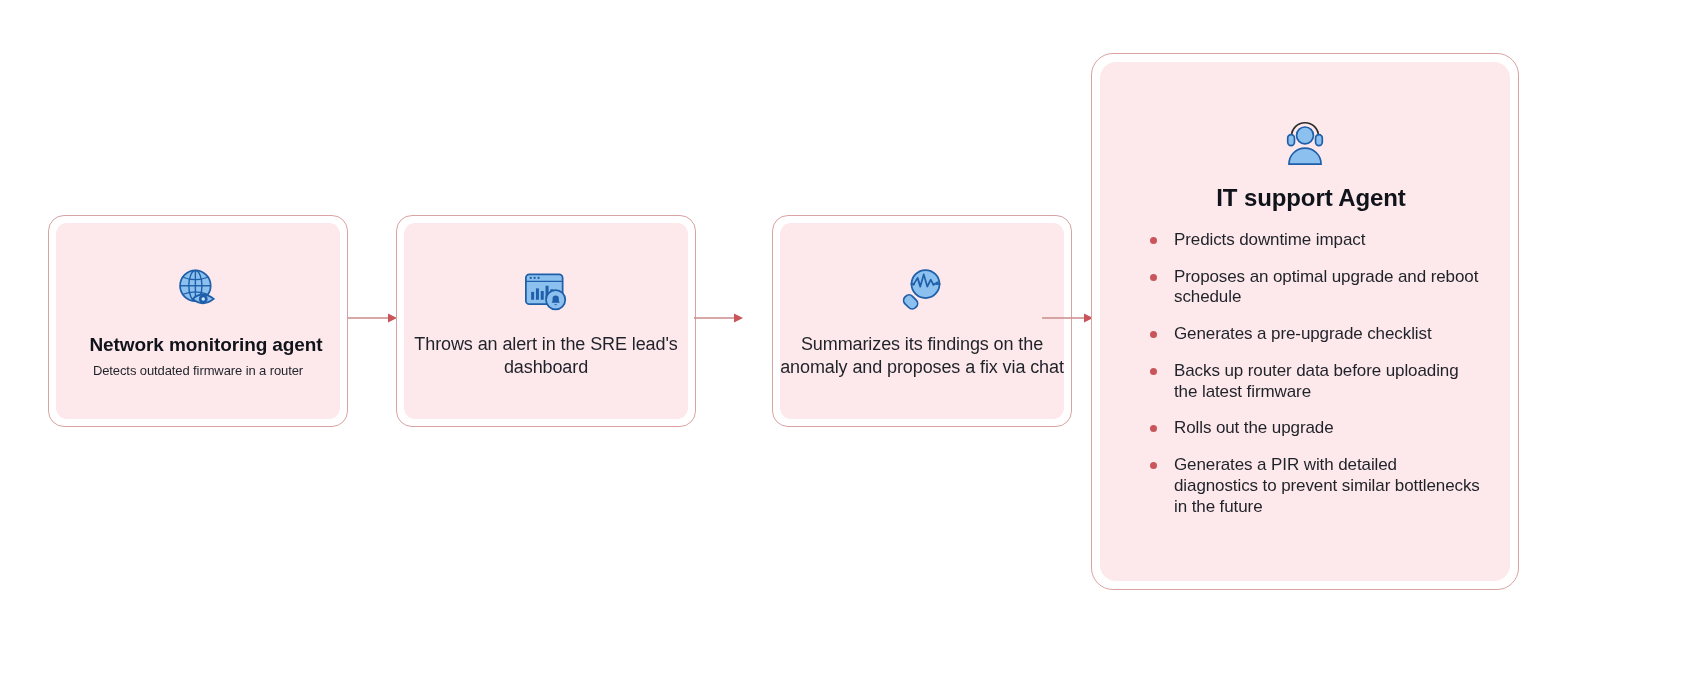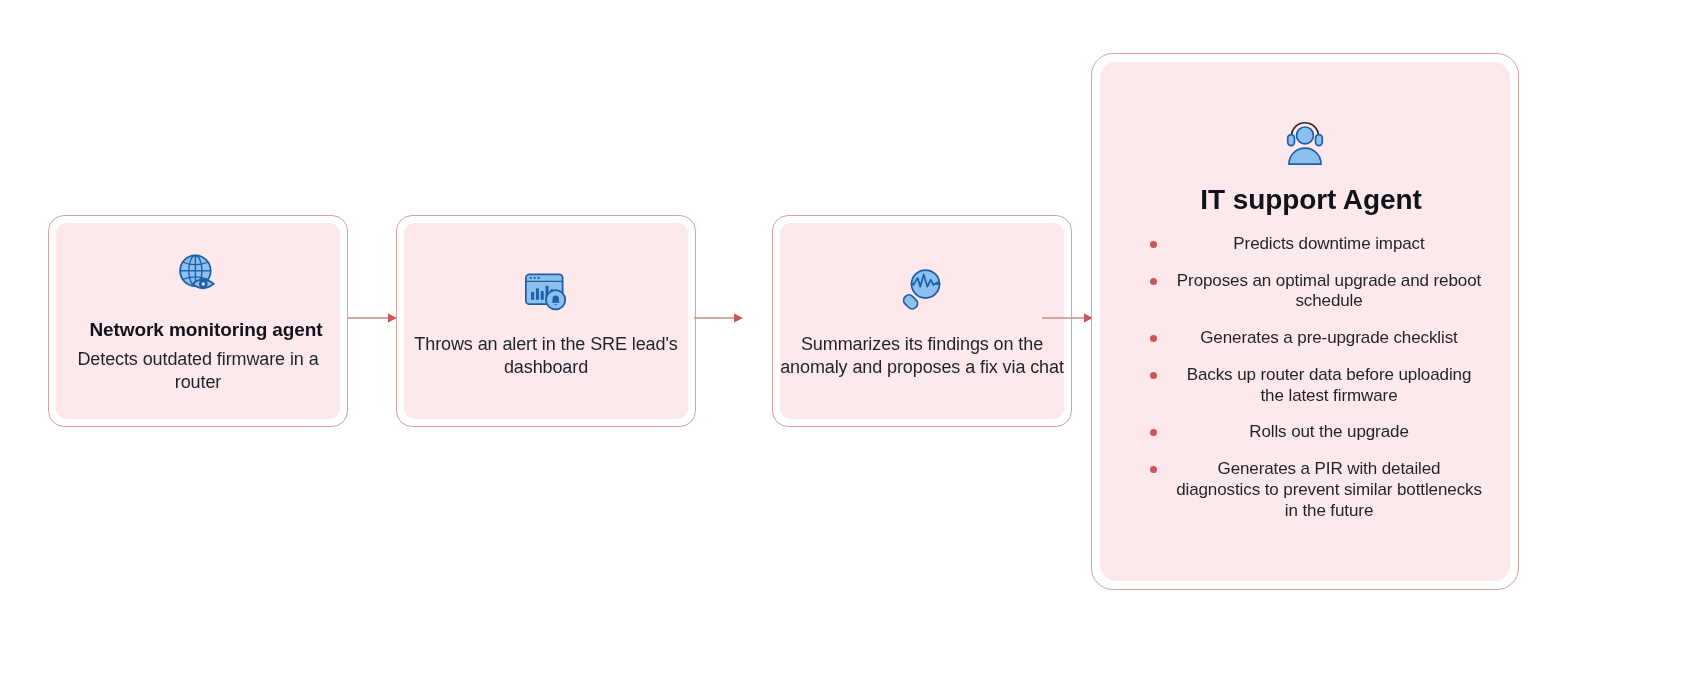--- a/index.html
+++ b/index.html
@@ -57,21 +57,21 @@
 
   .step-title {
     font-size: 19px;
     font-weight: bold;
     color: #10131a;
     line-height: 1.25;
     margin: 0 0 6px 16px;
     letter-spacing: -0.1px;
   }
   .step-desc {
-    font-size: 18px;
+    font-size: 13px;
     font-weight: 400;
     color: #1f2229;
     line-height: 1.28;
     margin: 0;
     letter-spacing: -0.1px;
   }
   .step-desc-lg {
     font-size: 18px;
     line-height: 1.3;
   }
@@ -93,33 +93,33 @@
     border-radius: 16px;
     justify-content: flex-start;
     padding: 0;
   }
   .agent-icon {
     width: 54px;
     height: 54px;
     margin-top: 54px;
   }
   .agent-title {
-    font-size: 28px;
+    font-size: 24px;
     font-weight: bold;
     color: #10131a;
     margin: 14px 0 0 12px;
     letter-spacing: -0.1px;
   }
   .agent-list {
     list-style: none;
     margin: 18px 0 0 0;
     padding: 0 26px 0 50px;
     width: 100%;
     box-sizing: border-box;
-    text-align: center;
+    text-align: left;
   }
   .agent-list li {
     position: relative;
     font-size: 17px;
     line-height: 1.22;
     color: #1f2229;
     margin-bottom: 16px;
     padding-left: 24px;
     letter-spacing: -0.1px;
   }

